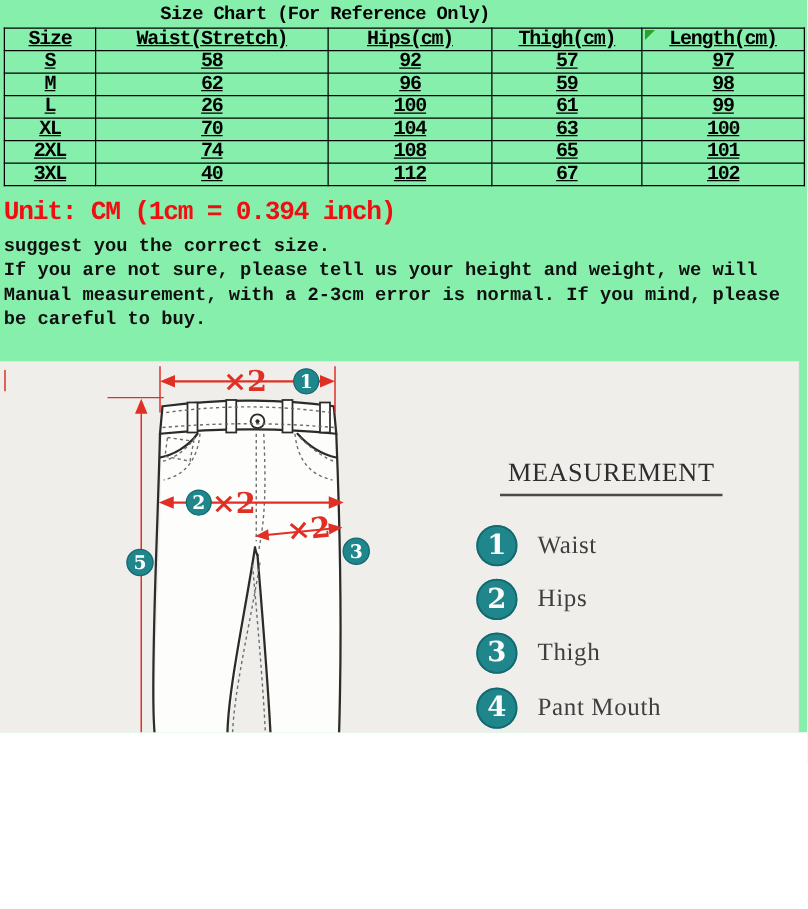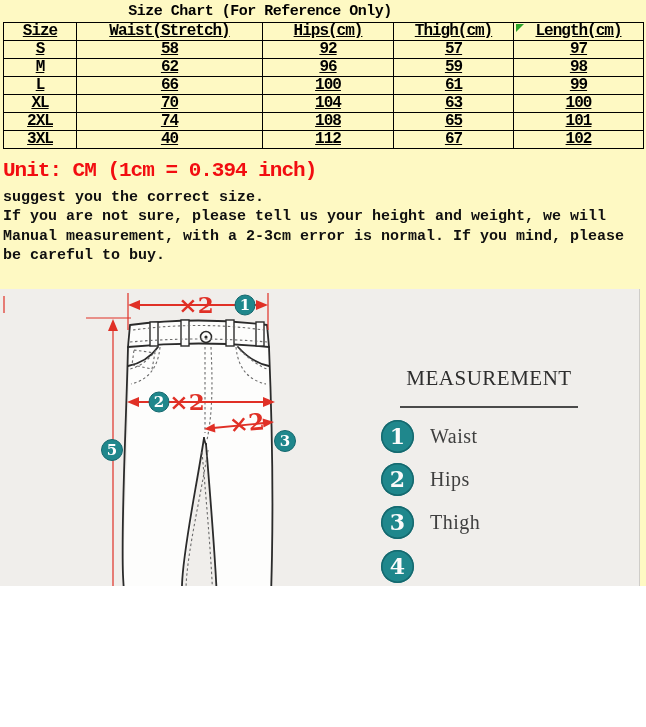--- a/index.html
+++ b/index.html
@@ -1,16 +1,16 @@
 <!DOCTYPE html>
 <html><head>
 <meta charset="utf-8">
 <style>
   html,body{margin:0;padding:0;background:#fff;}
-  .screen{position:relative;width:646px;height:586px;background:#fef9c3;overflow:hidden;
+  .screen{position:relative;width:646px;height:586px;background:#86efac;overflow:hidden;
           font-family:"Liberation Mono",monospace;}
 
   
   .tbl-title{position:absolute;left:0;top:3px;width:520px;text-align:center;
              font:bold 15px "Liberation Mono",monospace;letter-spacing:-0.5px;color:#000;}
   table.size-table{position:absolute;left:3px;top:22px;width:640px;border-collapse:collapse;
              table-layout:fixed;font:bold 16px "Liberation Mono",monospace;}
   table.size-table th,table.size-table td{border:1.5px solid #000;height:17px;line-height:17px;
              padding:0;text-align:center;letter-spacing:-1px;font-weight:bold;color:#000;text-decoration:underline;}
   .c0{width:73px}.c1{width:186px}.c2{width:131px}.c3{width:120px}.c4{width:130px}
@@ -25,21 +25,21 @@
   .tips div{height:19.3px;line-height:19.3px;white-space:nowrap;}
 
   
   .panel{position:absolute;left:0;top:289px;width:639px;height:432px;background:#f0eeeb;
              border-right:1px solid #cfcdc9;border-bottom:1px solid #dbd9d5;}
   svg.diagram{position:absolute;left:0;top:289px;width:646px;height:438px;}
 
   
   .legend-title{position:absolute;left:400px;top:366px;width:178px;text-align:center;
              font:400 21px "Liberation Serif",serif;letter-spacing:0.5px;color:#2e2e2e;
-             padding-bottom:15px;border-bottom:2px solid #4a4a4a;}
+             padding-bottom:4px;border-bottom:2px solid #4a4a4a;}
   .legend-item{position:absolute;left:381px;display:flex;align-items:center;gap:16px;}
   .legend-badge{width:33px;height:33px;border-radius:50%;background:#1f878c;flex:0 0 33px;
              box-shadow:inset 0 0 0 1.5px #15686e;color:#fbfbfb;text-align:center;
              font:bold 22px "DejaVu Serif",serif;line-height:32px;}
   .legend-label{font:400 20px "Liberation Serif",serif;color:#3f3f3f;letter-spacing:0.5px;
              white-space:nowrap;}
 
   
   .x2{font:bold 23px "DejaVu Serif",serif;fill:#e03026;}
   .x2s{font:bold 21px "DejaVu Serif",serif;fill:#e03026;}
@@ -78,21 +78,21 @@
         </tr>
         <tr>
           <td>M</td>
           <td>62</td>
           <td>96</td>
           <td>59</td>
           <td>98</td>
         </tr>
         <tr>
           <td>L</td>
-          <td>66</td>
+          <td>26</td>
           <td>100</td>
           <td>61</td>
           <td>99</td>
         </tr>
         <tr>
           <td>XL</td>
           <td>70</td>
           <td>104</td>
           <td>63</td>
           <td>100</td>
@@ -232,19 +232,20 @@
   <div class="legend-item" style="top:463px">
     <span class="legend-badge">2</span>
     <span class="legend-label">Hips</span>
   </div>
   <div class="legend-item" style="top:506px">
     <span class="legend-badge">3</span>
     <span class="legend-label">Thigh</span>
   </div>
   <div class="legend-item" style="top:550px">
     <span class="legend-badge">4</span>
+    <span class="legend-label">Pant Mouth</span>
   </div>
   <div class="legend-item" style="top:594px">
     <span class="legend-badge">5</span>
     <span class="legend-label">Length</span>
   </div>
 
 </div>
 
 </body></html>

